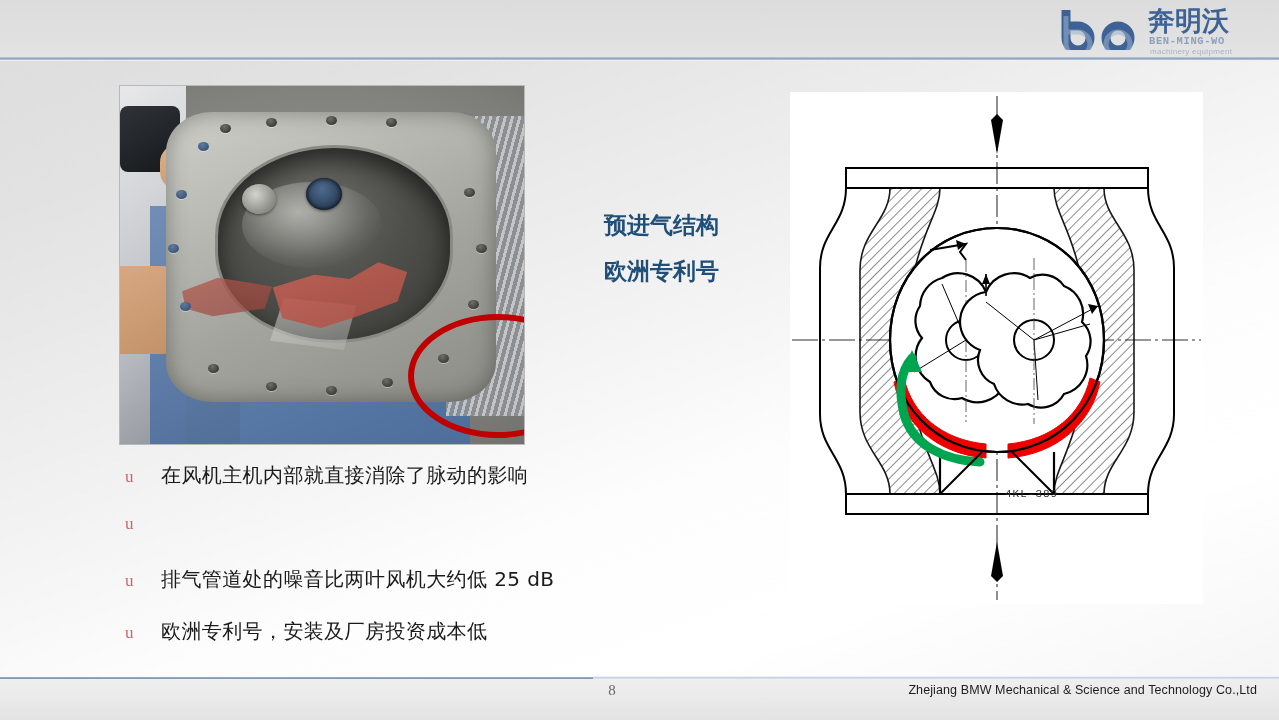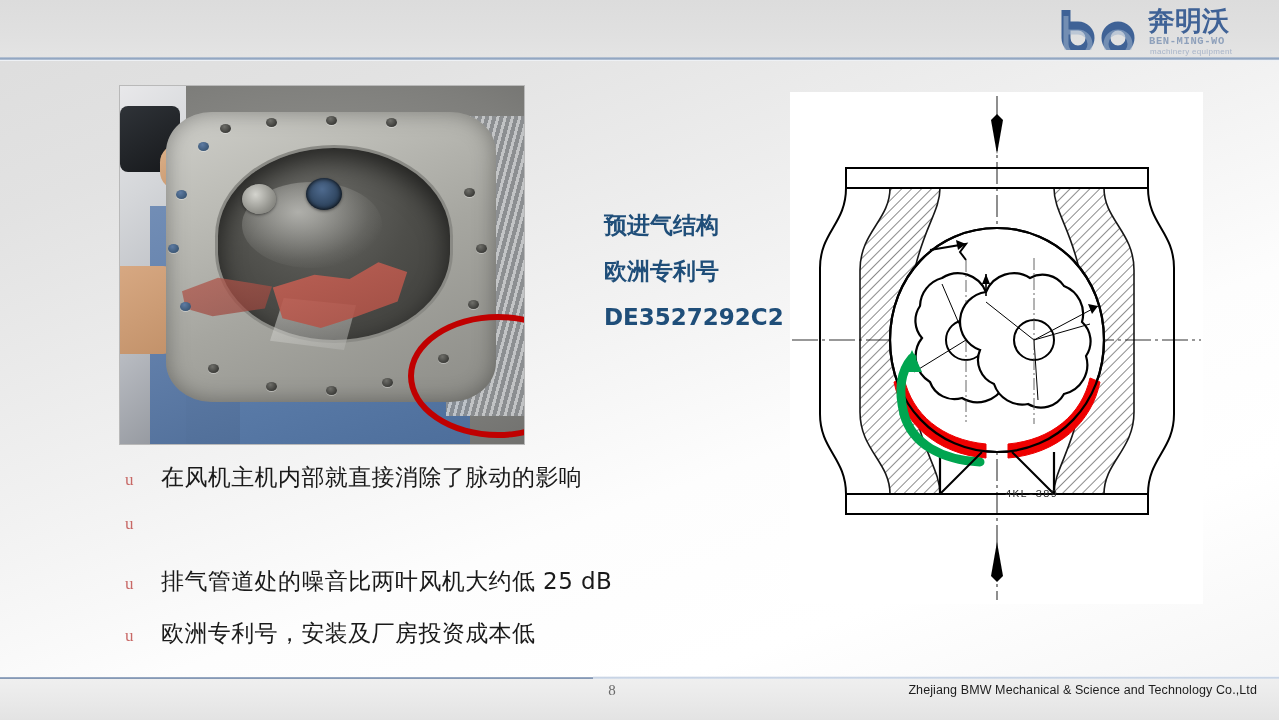--- a/index.html
+++ b/index.html
@@ -232,21 +232,21 @@
   .bullet-mark {
     width: 36px;
     flex: 0 0 36px;
     color: #c0504d;
     font-size: 17px;
     font-family: "Liberation Serif", serif;
     opacity: .85;
     padding-left: 3px;
   }
   .bullet-text {
-    font-size: 23px;
+    font-size: 20px;
     color: #1a1a1a;
     font-family: "DejaVu Sans", sans-serif;
     letter-spacing: .4px;
     white-space: nowrap;
   }
 
   
   .diagram-panel {
     position: absolute;
     left: 790px; top: 92px;
@@ -359,21 +359,20 @@
       <div class="bolt" style="left:356px; top:158px;"></div>
       <div class="bolt" style="left:344px; top:102px;"></div>
 
       <div class="photo-ellipse"></div>
     </div>
   </div>
 
   <div class="headline">
     <span class="ln">预进气结构</span>
     <span class="ln">欧洲专利号</span>
-    <span class="ln">DE3527292C2</span>
   </div>
 
   <div class="bullets">
     <div class="bullet-row">
       <span class="bullet-mark">u</span>
       <span class="bullet-text">在风机主机内部就直接消除了脉动的影响</span>
     </div>
     <div class="bullet-row">
       <span class="bullet-mark">u</span>
     </div>

